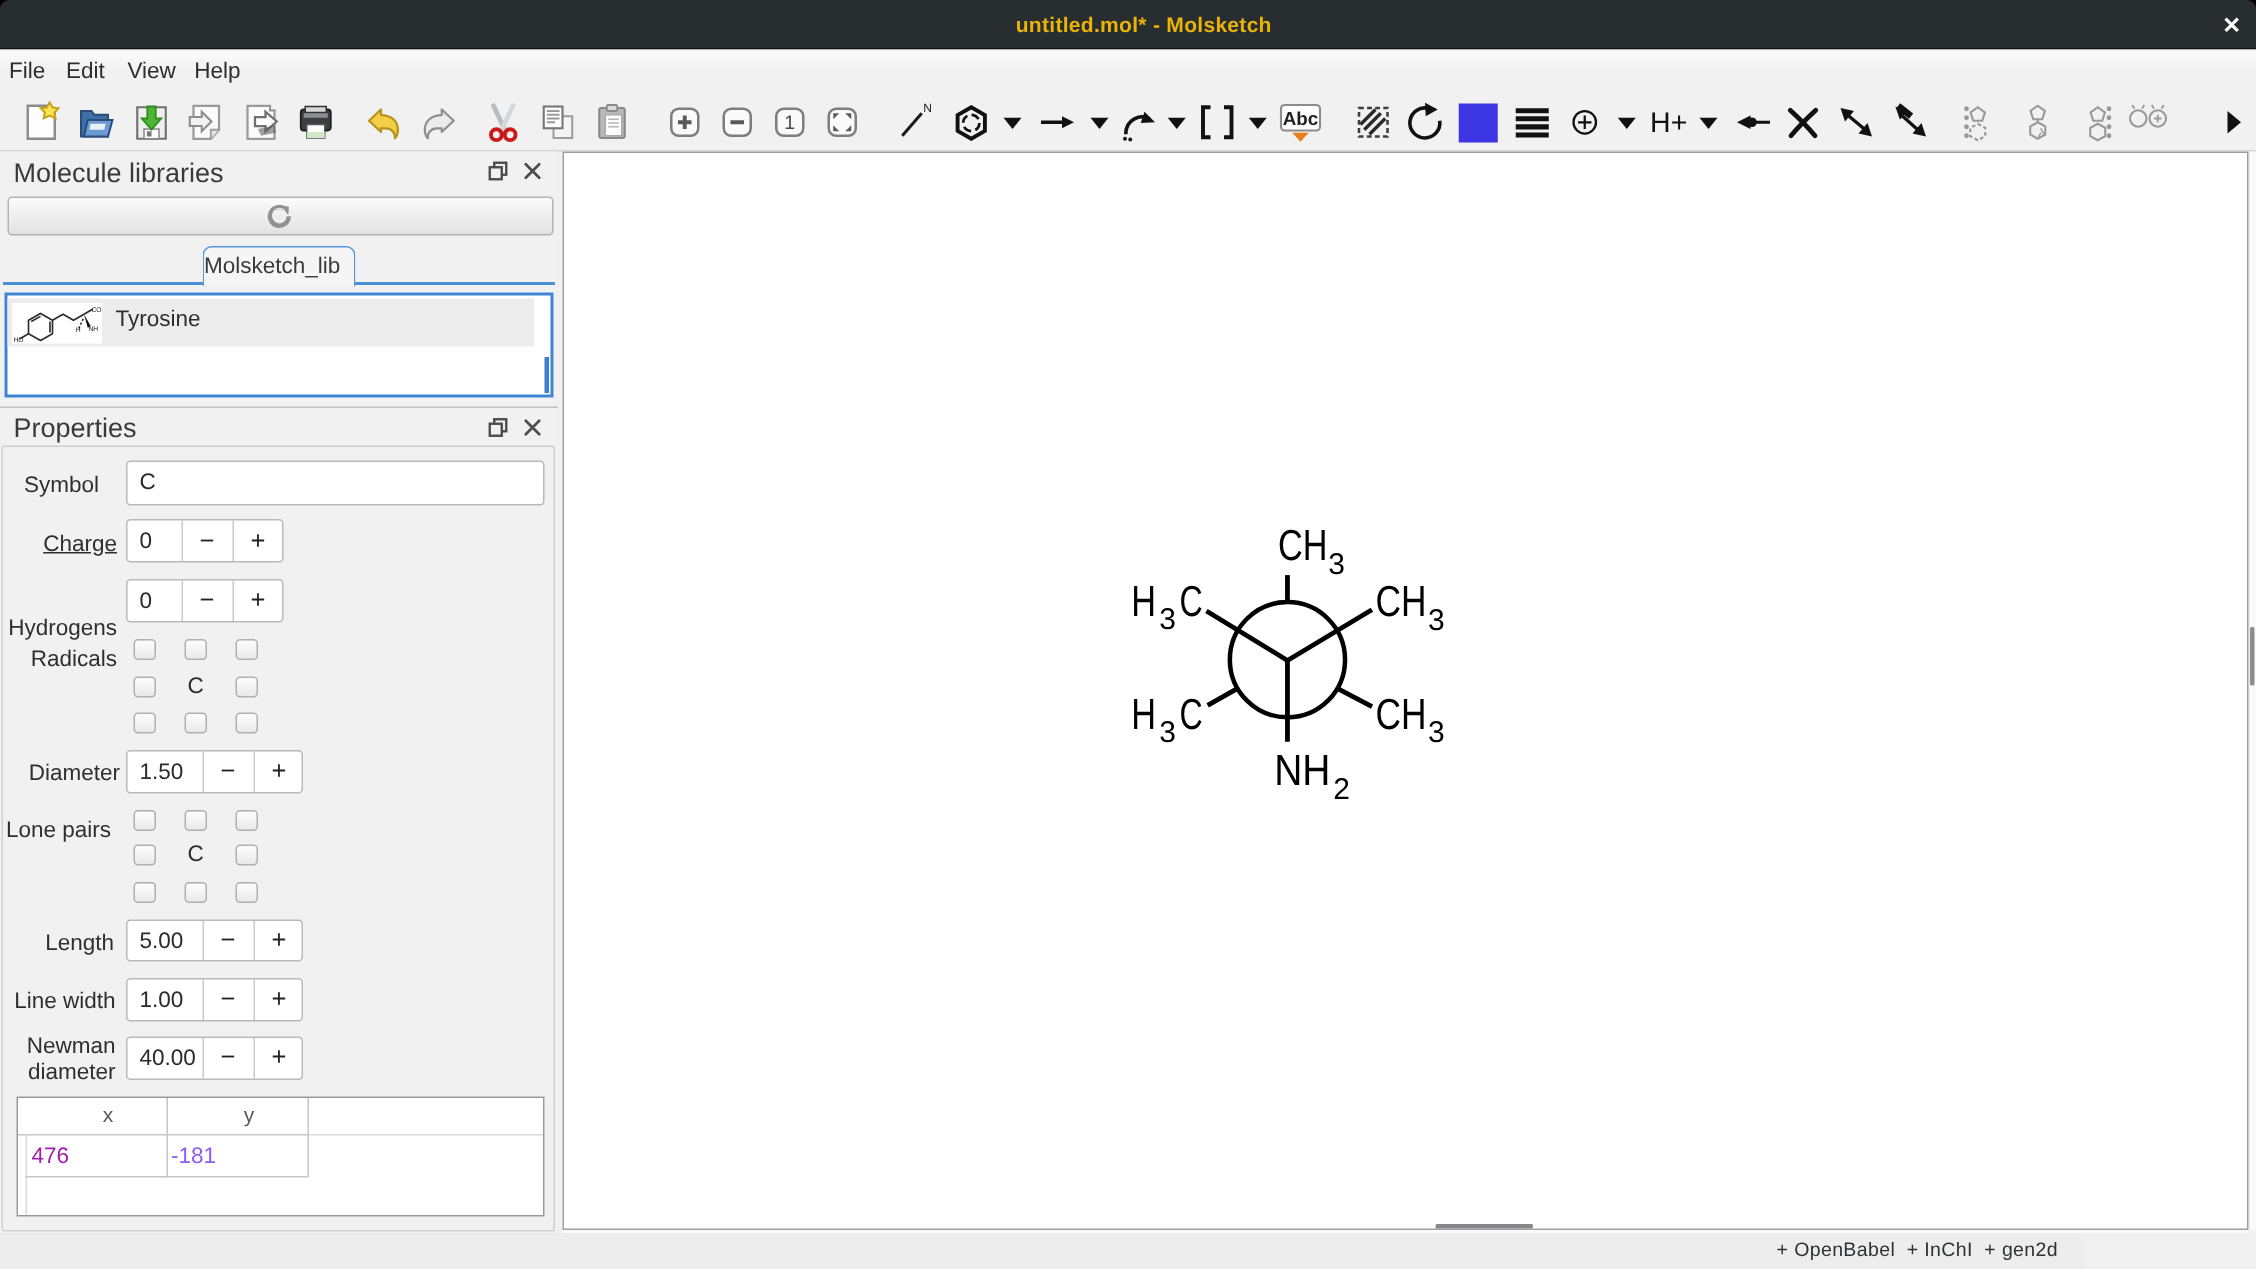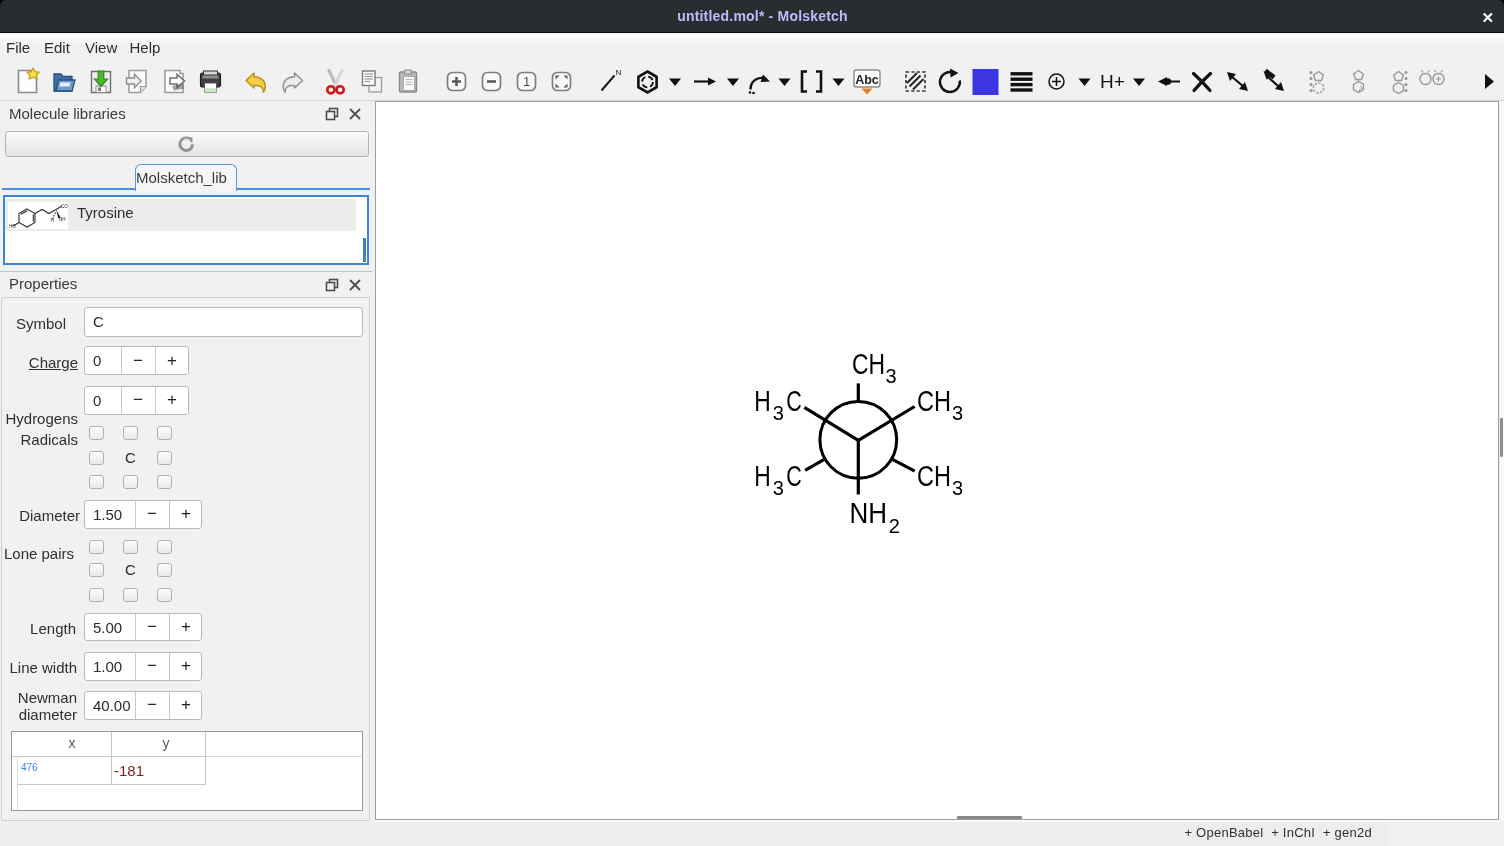--- a/index.html
+++ b/index.html
@@ -1,27 +1,27 @@
 <!DOCTYPE html>
 <html><head>
 <meta charset="utf-8">
 <style>
 * { margin:0; padding:0; box-sizing:border-box; }
 html,body { width:1504px; height:846px; overflow:hidden; }
 body { font-family:"Liberation Sans", sans-serif; background:#f0f0f0; position:relative; }
 .abs { position:absolute; }
 #titlebar { left:0; top:0; width:1504px; height:33px; background:#282d30; border-bottom:1px solid #0e1112; border-radius:6px 6px 0 0; z-index:2; }
 #corners { left:0; top:0; width:1504px; height:10px; background:#000; z-index:1; }
-#title { width:100%; text-align:center; color:#c4b5fd; font-size:14px; font-weight:bold; line-height:33px; letter-spacing:0.2px;padding-left:21px; }
+#title { width:100%; text-align:center; color:#eab308; font-size:14px; font-weight:bold; line-height:33px; letter-spacing:0.2px;padding-left:21px; }
 #closex { right:10px; top:1px; color:#ffffff; font-size:15px; font-weight:bold; line-height:33px; }
 #menubar { left:0; top:34px; width:1504px; height:28px; background:linear-gradient(#fbfbfb,#f1f1f1 45%,#f1f1f1); }
 .menuitem { position:absolute; top:0; font-size:15px; color:#2d2d2d; line-height:28px; }
 #toolbar { left:0; top:62px; width:1504px; height:39px; background:#f1f1f1; border-bottom:1px solid #d4d4d4; }
 #dock { left:0; top:101px; width:372px; height:721px; background:#f1f1f1; }
-.docktitle { font-size:15px; color:#3a3a3a; }
+.docktitle { font-size:18px; color:#3a3a3a; }
 #canvas { left:375px; top:101px; width:1124px; height:719px; background:#ffffff; border:1px solid #9e9e9e; }
 #statusbar { left:0; top:822px; width:1388px; height:24px; background:#ededed; }
 #statustext { right:16px; top:0; font-size:13px; color:#2f3133; line-height:22px; letter-spacing:0.25px; }
 .spin { position:absolute; background:#fff; border:1px solid #b9b9b9; border-radius:3px; }
 .spin .sep { position:absolute; top:0; bottom:0; width:1px; background:#c9c9c9; }
 .spin .val { position:absolute; left:8px; top:0; bottom:0; font-size:15px; color:#2b2b2b; display:flex; align-items:center; }
 .spin .pm { position:absolute; top:0; bottom:0; font-size:17px; color:#222; display:flex; align-items:center; justify-content:center; }
 .cb { position:absolute; width:15px; height:14px; border:1px solid #b0b0b0; border-radius:3px; background:linear-gradient(#fdfdfd,#e9e9e9); }
 .flabel { position:absolute; font-size:15px; color:#2f2f2f; text-align:right; }
 </style>
@@ -395,22 +395,22 @@
     <div class="abs" style="left:0;top:0;width:100%;height:24px;font-size:14px;color:#5a5a5a;">
         <span class="abs" style="left:57px;top:3px;">x</span>
         <span class="abs" style="left:151px;top:3px;">y</span>
       </div>
     <div class="abs" style="left:0px;top:24px;width:194px;height:1px;background:#c6c6c6;"></div>
       <div class="abs" style="left:194px;top:24px;width:156px;height:1px;background:#dcdcdc;"></div>
     <div class="abs" style="left:99px;top:0px;width:1px;height:53px;background:#c6c6c6;"></div>
     <div class="abs" style="left:193.5px;top:0px;width:1px;height:53px;background:#c6c6c6;"></div>
     <div class="abs" style="left:5.5px;top:24px;width:1px;height:54px;background:#d9d9d9;"></div>
     <div class="abs" style="left:5.5px;top:52.5px;width:188px;height:1px;background:#c6c6c6;"></div>
-    <div class="abs" style="left:9.5px;top:30px;font-size:10px;color:#3b82f6;">476</div>
-    <div class="abs" style="left:102.5px;top:30px;font-size:15px;color:#7f1d1d;">-181</div>
+    <div class="abs" style="left:9.5px;top:30px;font-size:15px;color:#a21caf;">476</div>
+    <div class="abs" style="left:102.5px;top:30px;font-size:15px;color:#8b5cf6;">-181</div>
   </div>
 </div>
 <div class="abs" id="canvas"></div>
 <svg class="abs" id="molsvg" style="left:375px;top:101px;" width="1124" height="719" viewBox="375 101 1124 719">
   <g stroke="#000" stroke-width="3.2" fill="none">
     <line x1="858.3" y1="440.3" x2="804.3" y2="407.3"></line>
     <line x1="858.3" y1="440.3" x2="914.6" y2="406.5"></line>
     <line x1="858.3" y1="440.3" x2="858.3" y2="494.5"></line>
     <circle cx="858.3" cy="439.8" r="38.4" stroke-width="3"></circle>
     <line x1="858.3" y1="401.4" x2="858.3" y2="383.4"></line>

